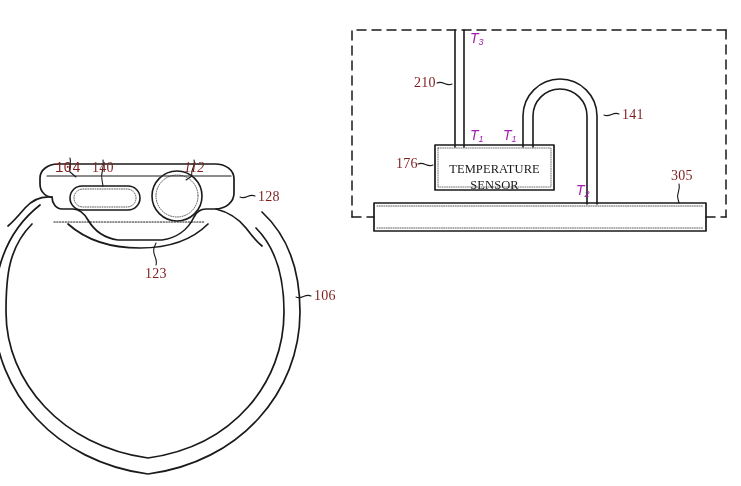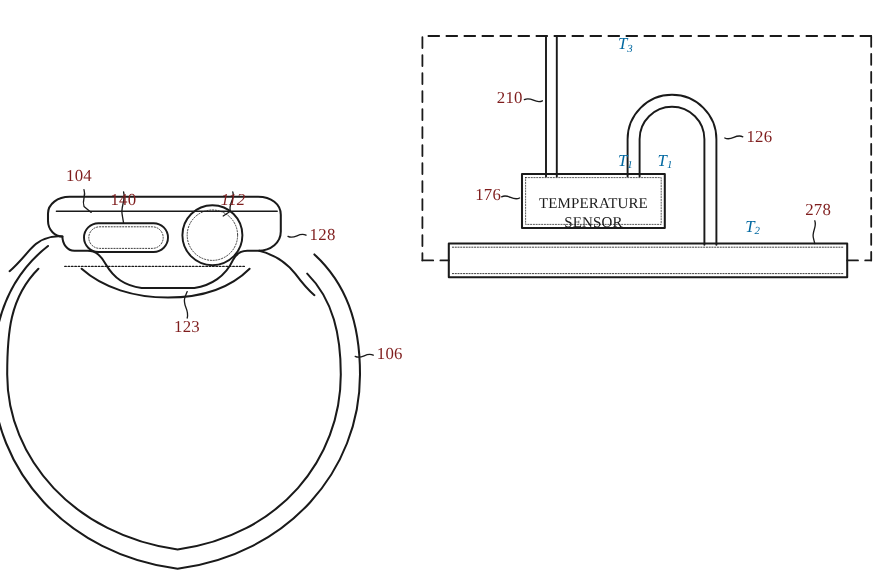--- a/index.html
+++ b/index.html
@@ -25,26 +25,25 @@
   .ref-label {
     position: absolute;
     font-family: "Liberation Serif", serif;
     font-size: 14px;
     color: #7f1d1d;
     white-space: nowrap;
     letter-spacing: 0.2px;
   }
   .t-label {
     position: absolute;
-    font-family: Liberation Serif, serif;
+    font-family: Liberation Sans, sans-serif;
     font-style: italic;
     font-size: 14px;
-    color: #0369a1;
+    color: #a21caf;
     white-space: nowrap;
-    margin-left: 45px;
   }
   .t-label sub {
     font-size: 9px;
     font-style: italic;
     vertical-align: baseline;
     position: relative;
     top: 2px;
   }
   .sensor-text {
     position: absolute;
@@ -168,31 +167,31 @@
 
         <path d="M 437,83 C 443,80 446,87 452,84" stroke-width="1.1"></path>
         <path d="M 418,164 C 424,161 427,168 433,165" stroke-width="1.1"></path>
         <path d="M 619,114 C 613,111 610,118 604,115" stroke-width="1.1"></path>
         <path d="M 679,184 C 681,190 676,193 678,199 L 679,203" stroke-width="1.1"></path>
       </g>
 
     </g>
   </svg>
 
-  <div class="ref-label" style="left:55px; top:140px;">104</div>
+  <div class="ref-label" style="left:55px; top:160px;font-family:Liberation Mono, monospace;">104</div>
   <div class="ref-label" style="left:92px; top:160px;">140</div>
   <div class="ref-label" style="left:184px; top:160px;font-style:italic;">112</div>
   <div class="ref-label" style="left:258px; top:189px;">128</div>
   <div class="ref-label" style="left:145px; top:266px;">123</div>
   <div class="ref-label" style="left:314px; top:288px;">106</div>
 
   <div class="ref-label" style="left:414px; top:75px;">210</div>
   <div class="ref-label" style="left:396px; top:156px;">176</div>
-  <div class="ref-label" style="left:622px; top:107px;">126</div>
-  <div class="ref-label" style="left:671px; top:168px;">278</div>
+  <div class="ref-label" style="left:622px; top:107px;">141</div>
+  <div class="ref-label" style="left:671px; top:168px;">305</div>
 
   <div class="t-label" style="left:470px; top:30px;">
     <span>T</span><sub>3</sub>
   </div>
 
   <div class="t-label" style="left:470px; top:127px;">
     <span>T</span><sub>1</sub>
   </div>
 
   <div class="t-label" style="left:503px; top:127px;">

